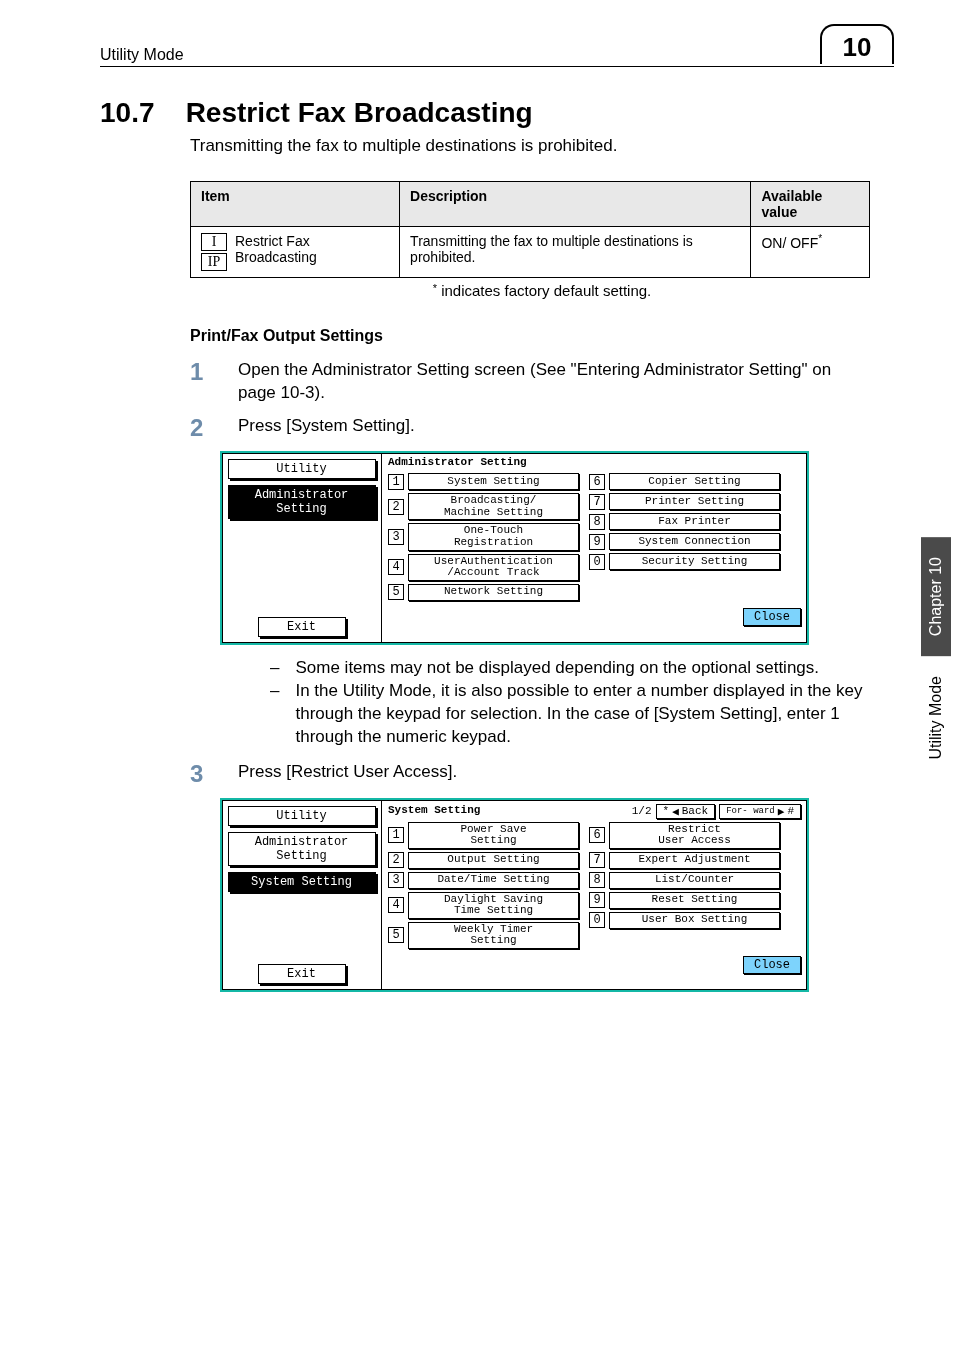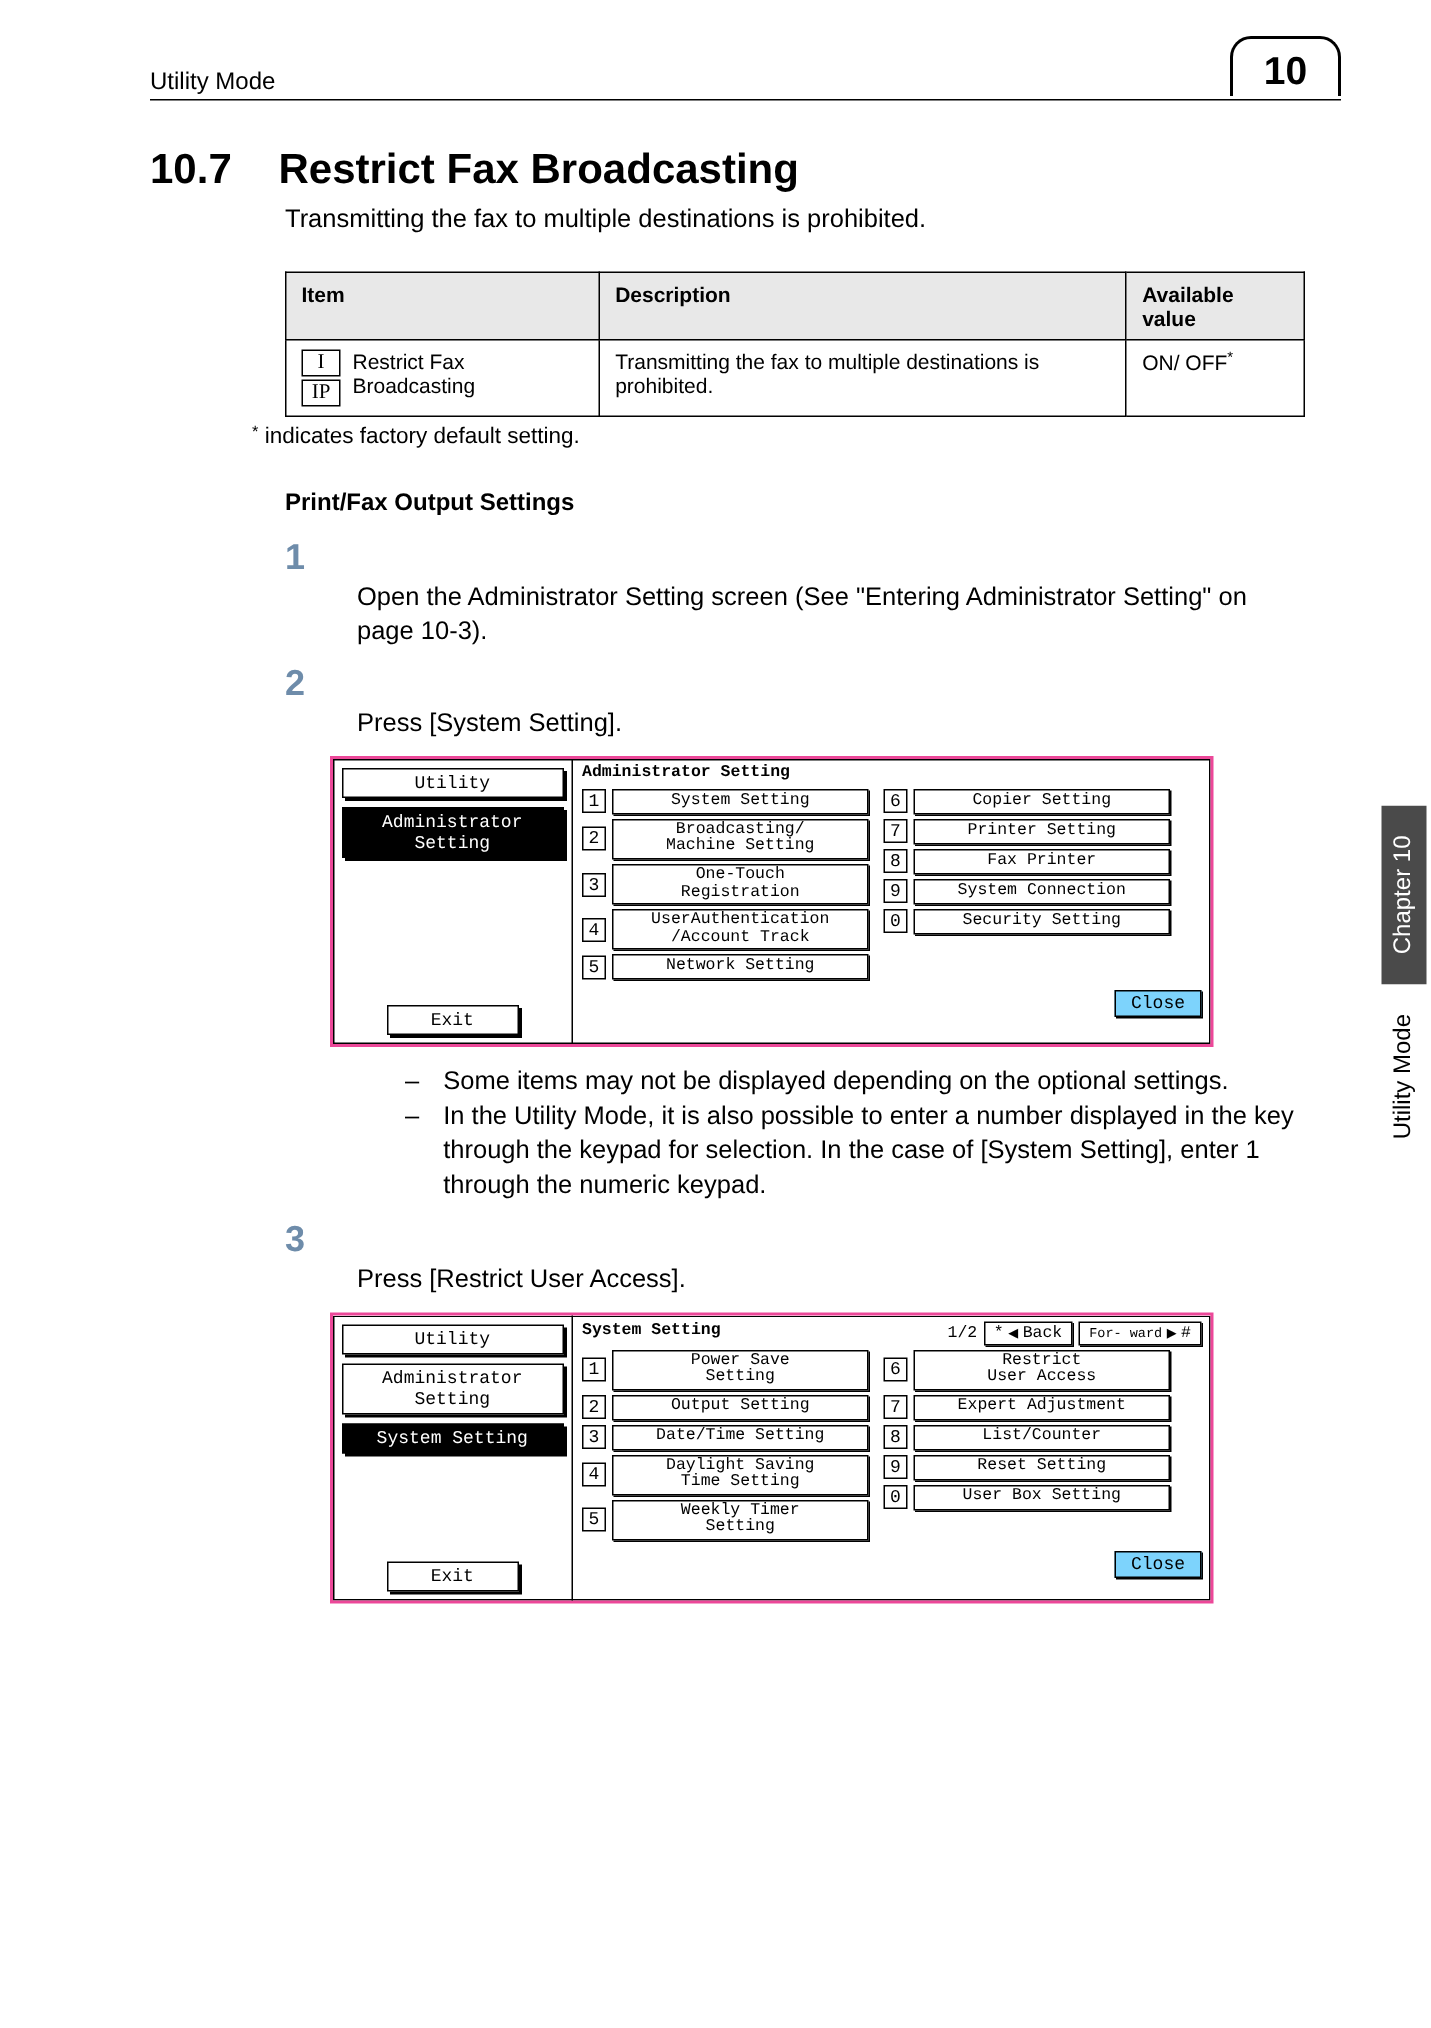--- a/index.html
+++ b/index.html
@@ -115,23 +115,24 @@
   }
   .tag-stack span {
     border: 1px solid #000;
     padding: 0 4px;
     text-align: center;
     min-width: 16px;
   }
   sup.star { font-size: 10px; }
 
   .footnote {
-    margin-left: 68px;
+    margin-left: 90px;
     font-size: 15px;
     margin-top: 4px;
+    text-align: center;
   }
   .footnote sup { font-size: 11px; vertical-align: top; }
 
   .subhead {
     margin-left: 90px;
     font-size: 16px;
     font-weight: bold;
     margin-top: 28px;
     margin-bottom: 14px;
   }
@@ -148,28 +149,27 @@
     font-weight: bold;
     color: #6e8caa;
     width: 20px;
     flex: none;
     line-height: 1.1;
   }
   .step .body {
     font-size: 17px;
     line-height: 1.35;
     max-width: 620px;
-    margin-top: 28px;
   }
 
   
   .lcd-wrap {
     margin: 8px 0 12px 120px;
     width: 585px;
-    border: 2px solid #ec4899;
+    border: 2px solid #14b8a6;
     background: #fff;
     position: relative;
     box-shadow: inset 0 0 0 1px #000;
   }
   .lcd-inner {
     display: flex;
     font-family: "Courier New", monospace;
     font-size: 12px;
   }
   .lcd-left {

